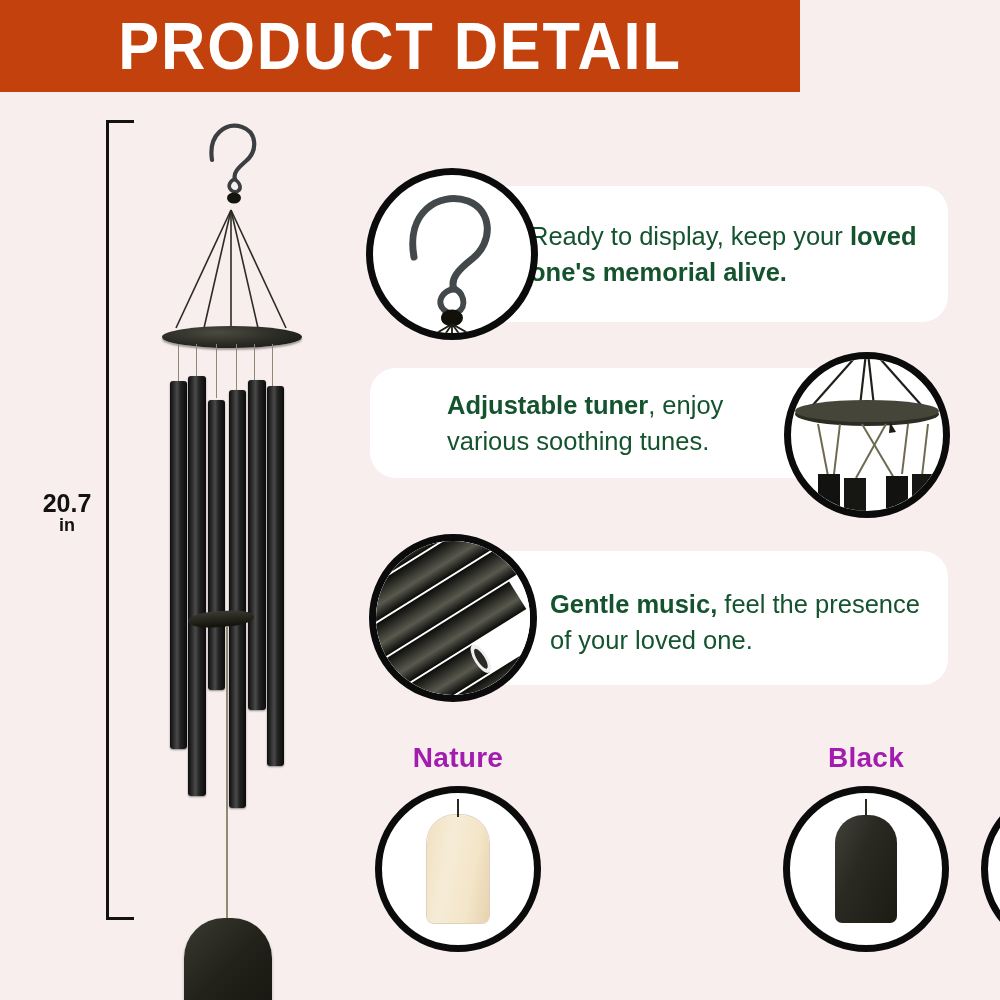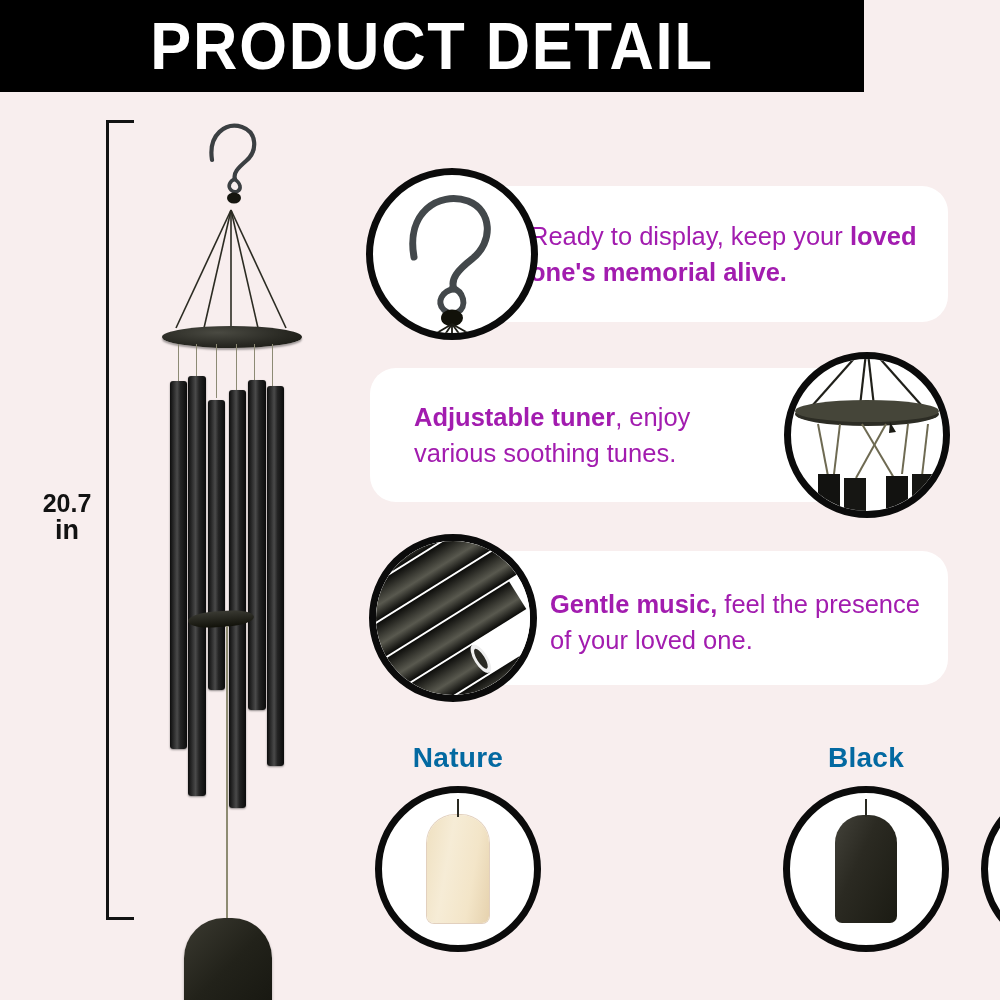--- a/index.html
+++ b/index.html
@@ -7,22 +7,22 @@
     width:1000px;height:1000px;
     background:#f8eeee;
     font-family:"Liberation Sans", sans-serif;
     overflow:hidden;
     position:relative;
   }
   .page{position:relative;width:1000px;height:1000px;overflow:hidden;background:#f8eeee;}
 
   
   .header{
-    position:absolute;left:0;top:0;width:864px;height:92px;
-    background:#000000;
+    position:absolute;left:0;top:0;width:800px;height:92px;
+    background:#c2410c;
     display:flex;align-items:center;justify-content:center;
   }
   .header-title{
     color:#ffffff;
     font-family:"Liberation Sans", sans-serif;
     font-weight:bold;
     font-size:66px;
     letter-spacing:2px;
     transform:scaleX(0.93);
     line-height:1;
@@ -40,21 +40,21 @@
     position:absolute;left:0;top:0;width:28px;height:3px;background:#121212;
   }
   .measure .cap-bot{
     position:absolute;left:0;bottom:0;width:28px;height:3px;background:#121212;
   }
   .measure-label{
     position:absolute;left:34px;top:490px;width:66px;
     text-align:center;
     font-weight:bold;font-size:25px;color:#121212;line-height:1.05;
   }
-  .measure-label .unit{display:block;font-size:27px;}
+  .measure-label .unit{display:block;font-size:18px;}
 
   
   .product{position:absolute;left:140px;top:118px;width:190px;height:810px;}
 
   .hook{position:absolute;left:60px;top:0;width:70px;height:90px;}
   .strings-top{position:absolute;left:26px;top:86px;width:130px;height:130px;}
   .disc{
     position:absolute;left:22px;top:208px;width:140px;height:22px;
     background:radial-gradient(ellipse at 40% 30%, #4a4a42 0%, #2a2a24 55%, #15150f 100%);
     border-radius:50%/50%;
@@ -94,52 +94,52 @@
     background:#ffffff;
     border-radius:26px;
     box-sizing:border-box;
     display:flex;align-items:center;
     position:absolute;
   }
   .card p{
     margin:0;
     font-size:25.5px;
     line-height:1.42;
-    color:#a21caf;
+    color:#14532d;
     font-family:"Liberation Sans", sans-serif;
   }
   .card p b{font-weight:bold;}
 
   
   .f1-circle{position:absolute;left:366px;top:168px;width:172px;height:172px;}
   .f1-card{left:452px;top:186px;width:496px;height:136px;padding:0 28px 0 78px;}
 
   
   .f2-circle{position:absolute;left:784px;top:352px;width:166px;height:166px;}
-  .f2-card{left:370px;top:368px;width:494px;height:134px;padding:0 90px 0 44px;}
+  .f2-card{left:370px;top:368px;width:494px;height:110px;padding:0 90px 0 77px;}
 
   
   .f3-circle{position:absolute;left:369px;top:534px;width:168px;height:168px;}
   .f3-card{left:452px;top:551px;width:496px;height:134px;padding:8px 28px 0 98px;}
 
   
   .hookart{position:absolute;left:50%;top:50%;transform:translate(-50%,-46%);}
 
   
   .tunerart{position:absolute;left:50%;top:50%;transform:translate(-50%,-50%);}
 
   
   .tubesart{
     position:absolute;left:-12%;top:-12%;width:124%;height:124%;
   }
 
   
   .variant{position:absolute;width:190px;text-align:center;}
   .variant-label{
-    font-weight:bold;font-size:28px;color:#0369a1;letter-spacing:.3px;
+    font-weight:bold;font-size:28px;color:#a21caf;letter-spacing:.3px;
     margin-bottom:12px;
   }
   .variant .circle{
     width:166px;height:166px;margin:0 auto;
     display:flex;align-items:center;justify-content:center;
   }
   .v-nature{left:363px;top:742px;}
   .v-black{left:771px;top:742px;}
   .v-brown{left:969px;top:742px;}
 

